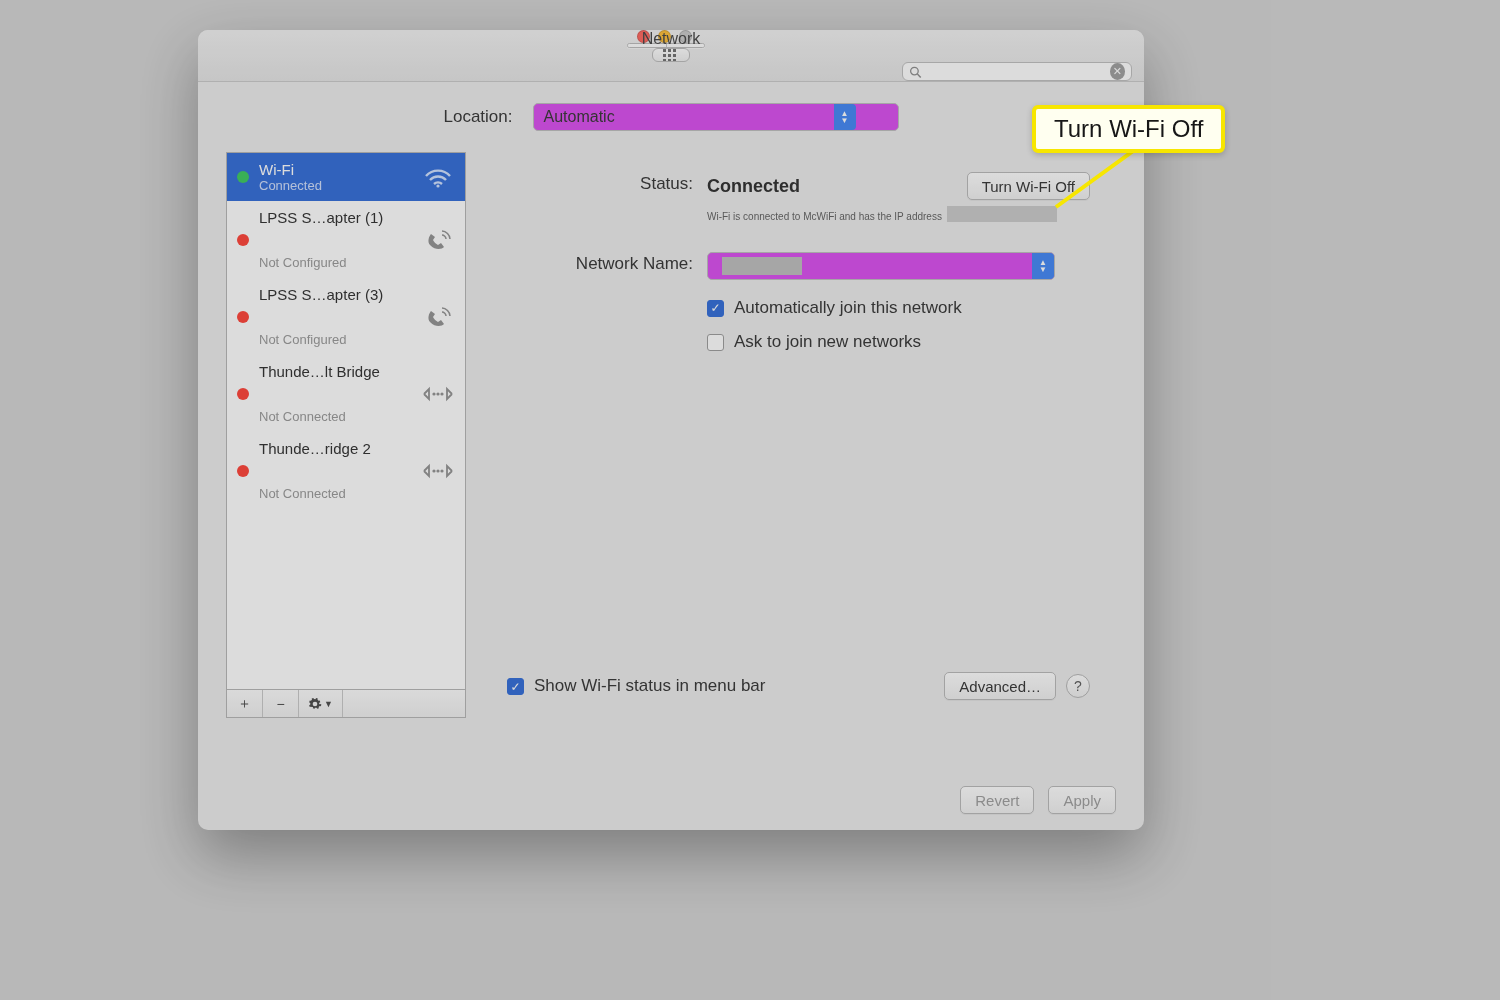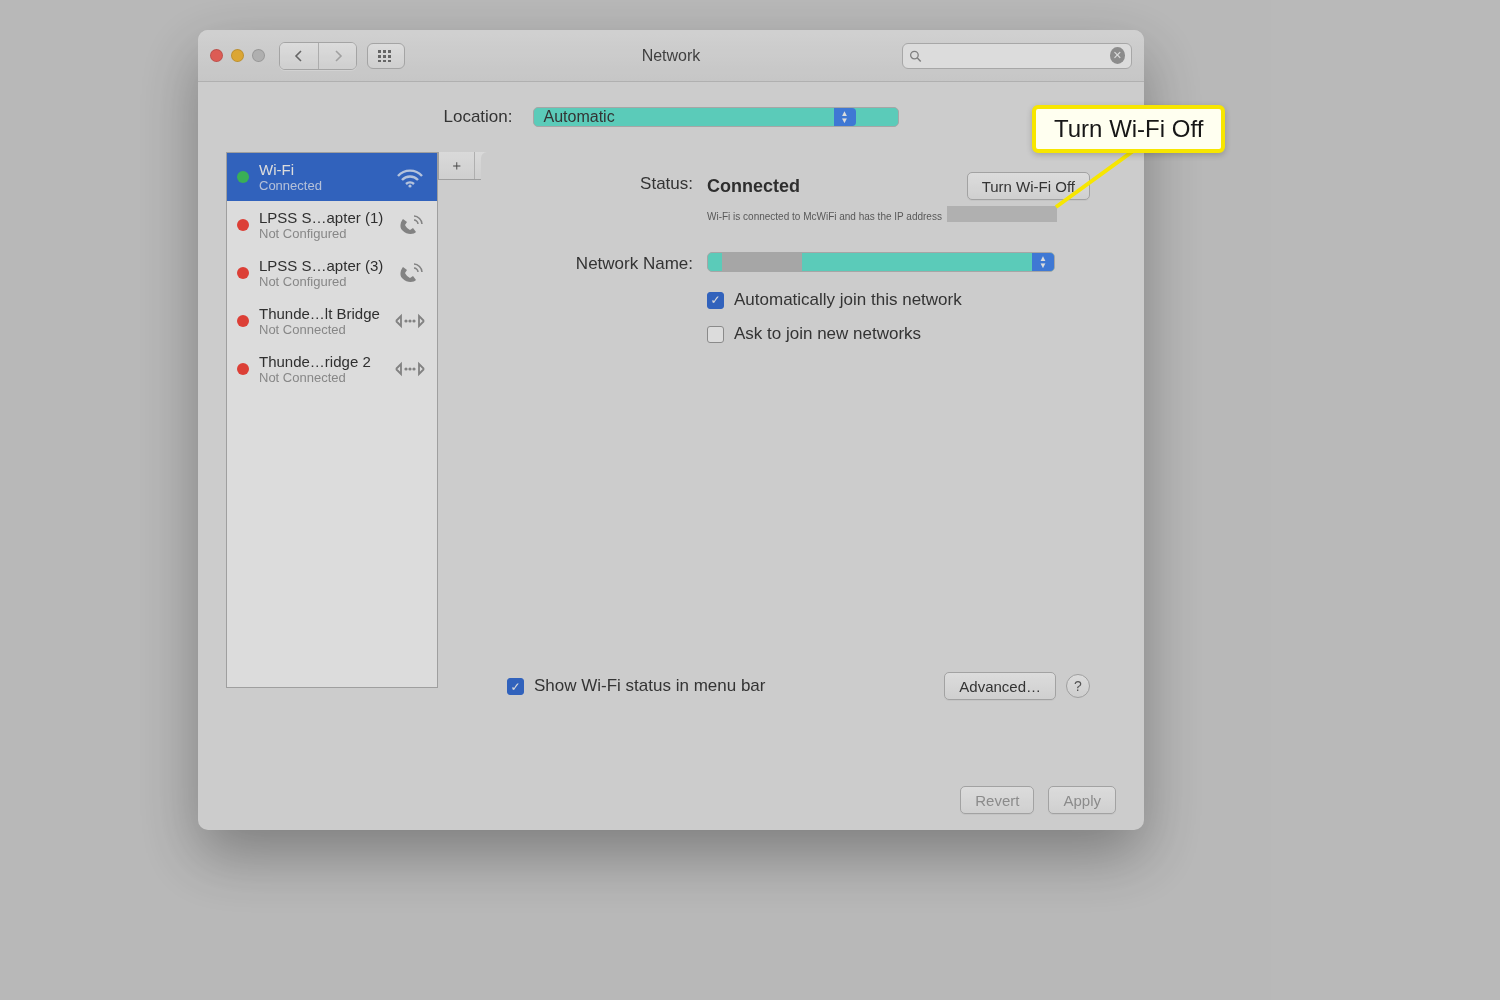--- a/index.html
+++ b/index.html
@@ -24,20 +24,21 @@
 
   
   .toolbar {
     height: 52px;
     display: flex; align-items: center;
     padding: 0 12px;
     border-bottom: 1px solid #c9c9c9;
     background: linear-gradient(#f1f1f1,#e4e4e4);
     border-radius: 10px 10px 0 0;
     position: relative;
+    flex-direction: column;
   }
   .traffic { display: flex; gap: 8px; margin-right: 14px; }
   .tdot { width: 13px; height: 13px; border-radius: 50%; border: 0.5px solid rgba(0,0,0,0.15); }
   .tdot.red { background:#ff5f57; }
   .tdot.yellow { background:#febc2e; }
   .tdot.green { background:#c7c7c7; }
 
   .seg {
     display:flex; border:1px solid #b9b9b9; border-radius:6px; overflow:hidden;
     background:#fcfcfc; box-shadow: 0 1px 0 rgba(255,255,255,0.5);
@@ -69,59 +70,59 @@
   .search .clear { width:17px; height:17px; border-radius:50%; background:#9c9c9c;
     color:#fff; font-size:11px; display:flex; align-items:center; justify-content:center; }
 
   
   .location-row {
     display:flex; align-items:center; justify-content:center; gap:20px;
     height: 70px;
   }
   .loc-label { font-size:17px; color:#2d2d2d; }
   .combo {
-    display:flex; align-items:center; height:20px;
-    border:1px solid #bcbcbc; border-radius:5px; background:#5eead4;
+    display:flex; align-items:center; height:28px;
+    border:1px solid #bcbcbc; border-radius:5px; background:#d946ef;
   }
   .combo .txt { padding: 0 10px; font-size:16px; color:#2d2d2d; min-width:300px; }
   .combo .stepper {
     width:22px; height:100%; background:#3b82f6; border-radius:0 4px 4px 0;
     display:flex; flex-direction:column; align-items:center; justify-content:center;
     color:#fff;
   }
   .stepper span { font-size:8px; line-height:7px; }
 
   
   .body {
     display:flex; gap:15px; padding:0 28px 0 28px;
   }
 
   
   .sidebar {
     width: 240px;
-    display:flex; flex-direction:row;
+    display:flex; flex-direction:column;
   }
   .netlist {
     flex:1; border:1px solid #b3b3b3; background:#fff;
     height: 536px;
   }
   .netitem {
     display:flex; align-items:center; padding:8px 10px 8px 10px;
     gap:10px;
   }
   .netitem.selected { background:#2a67d8; color:#fff; }
   .dot { width:12px; height:12px; border-radius:50%; flex-shrink:0; }
   .dot.green { background:#34c759; }
   .dot.red { background:#ff3b30; }
   .netitem .labels { flex:1; min-width:0; }
   .netitem .name { font-size:15px; white-space:nowrap; overflow:hidden; text-overflow:ellipsis; }
   .netitem .sub { font-size:13px; opacity:0.9; }
   .netitem.selected .sub { color:#e0eaff; }
   .netitem:not(.selected) .name { color:#272727; }
-  .netitem:not(.selected) .sub { color:#8a8a8a; }
+  .netitem:not(.selected) .sub { color:#8a8a8a;margin-top:29px; }
   .neticon { width:34px; height:26px; display:flex; align-items:center; justify-content:center; color:#8f8f8f; flex-shrink:0; }
   .netitem.selected .neticon { color:#cfe0ff; }
 
   .sidebar-footer {
     display:flex; border:1px solid #b3b3b3; border-top:none; height:28px;
     background:linear-gradient(#fdfdfd,#efefef);
   }
   .sf-btn {
     width:36px; border-right:1px solid #c7c7c7;
     display:flex; align-items:center; justify-content:center;

